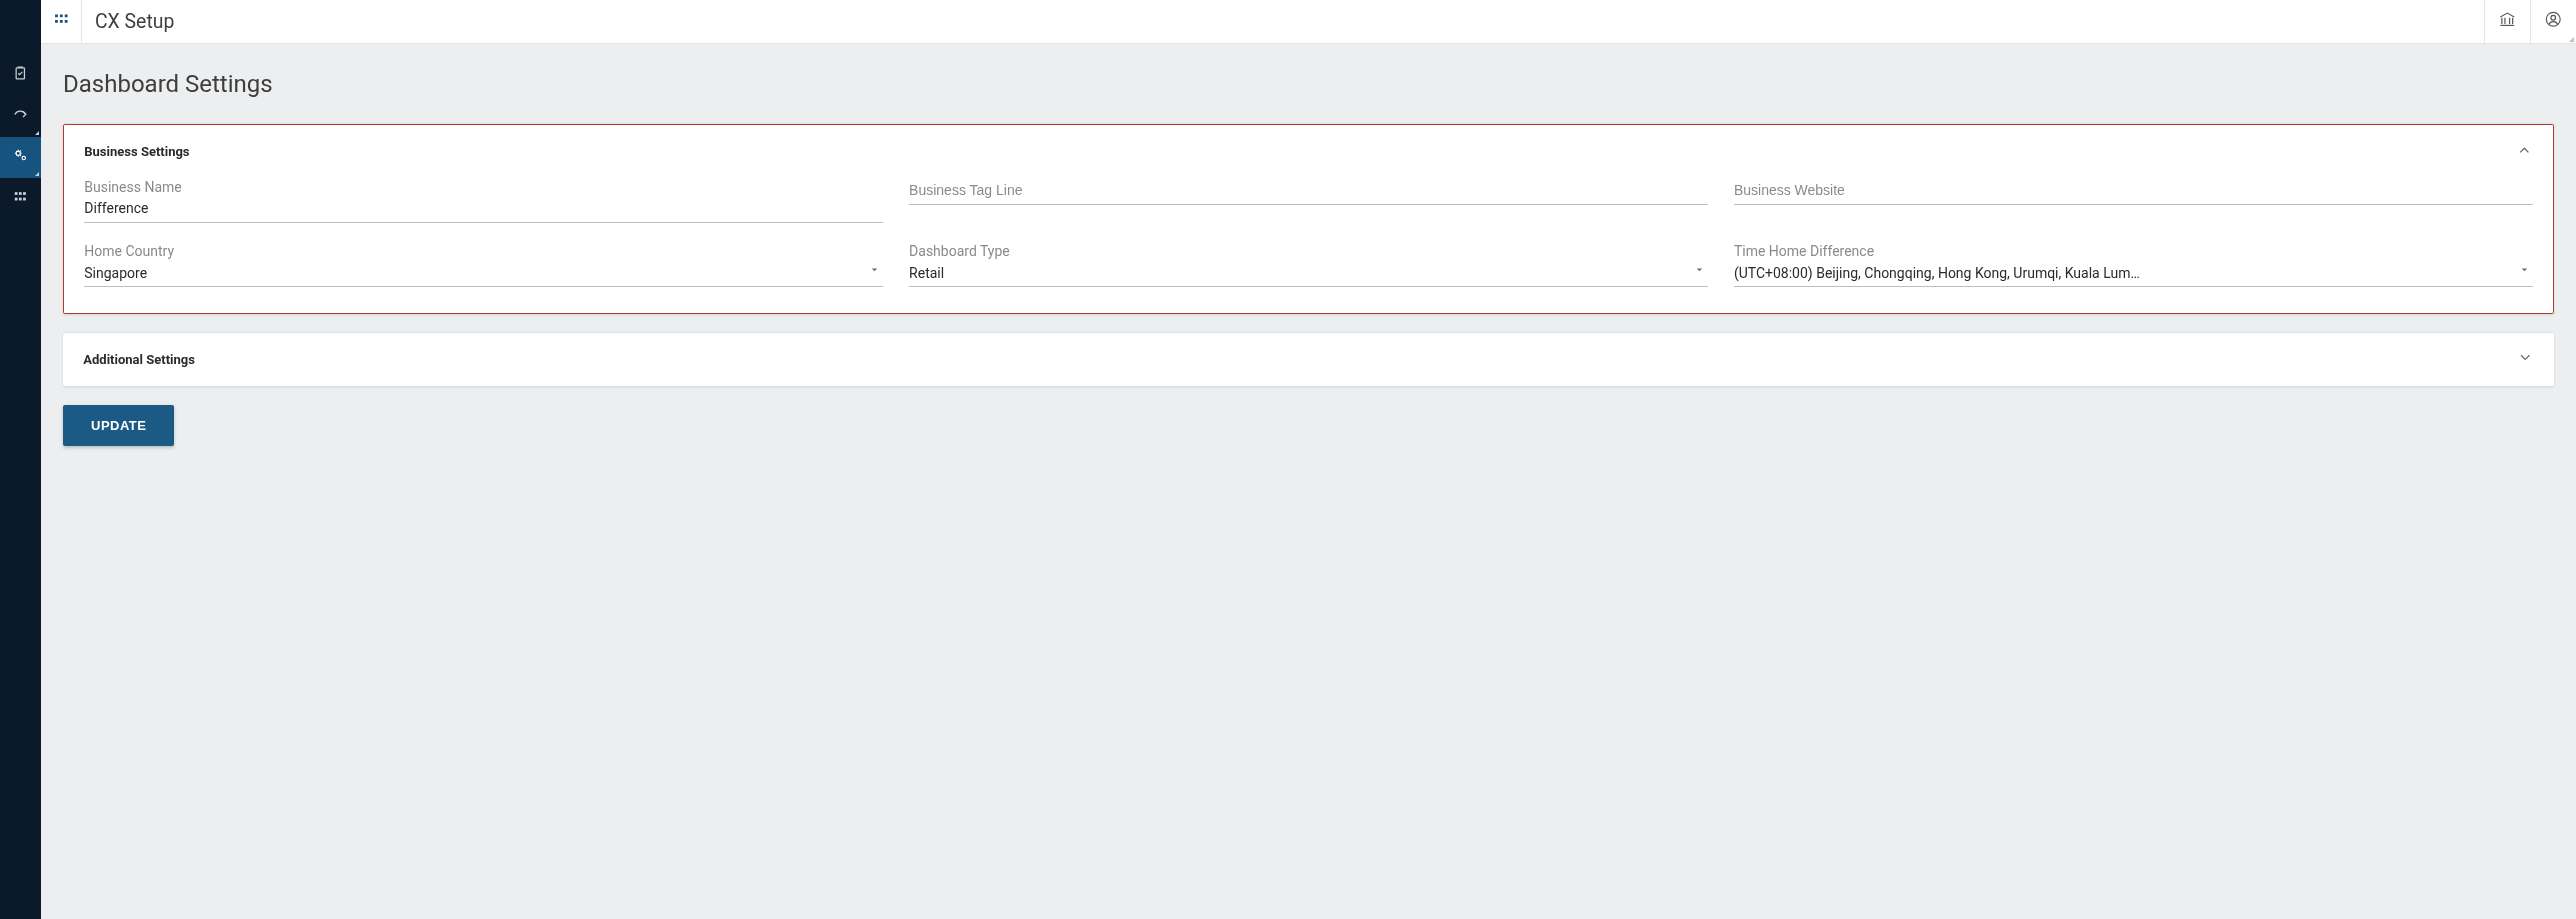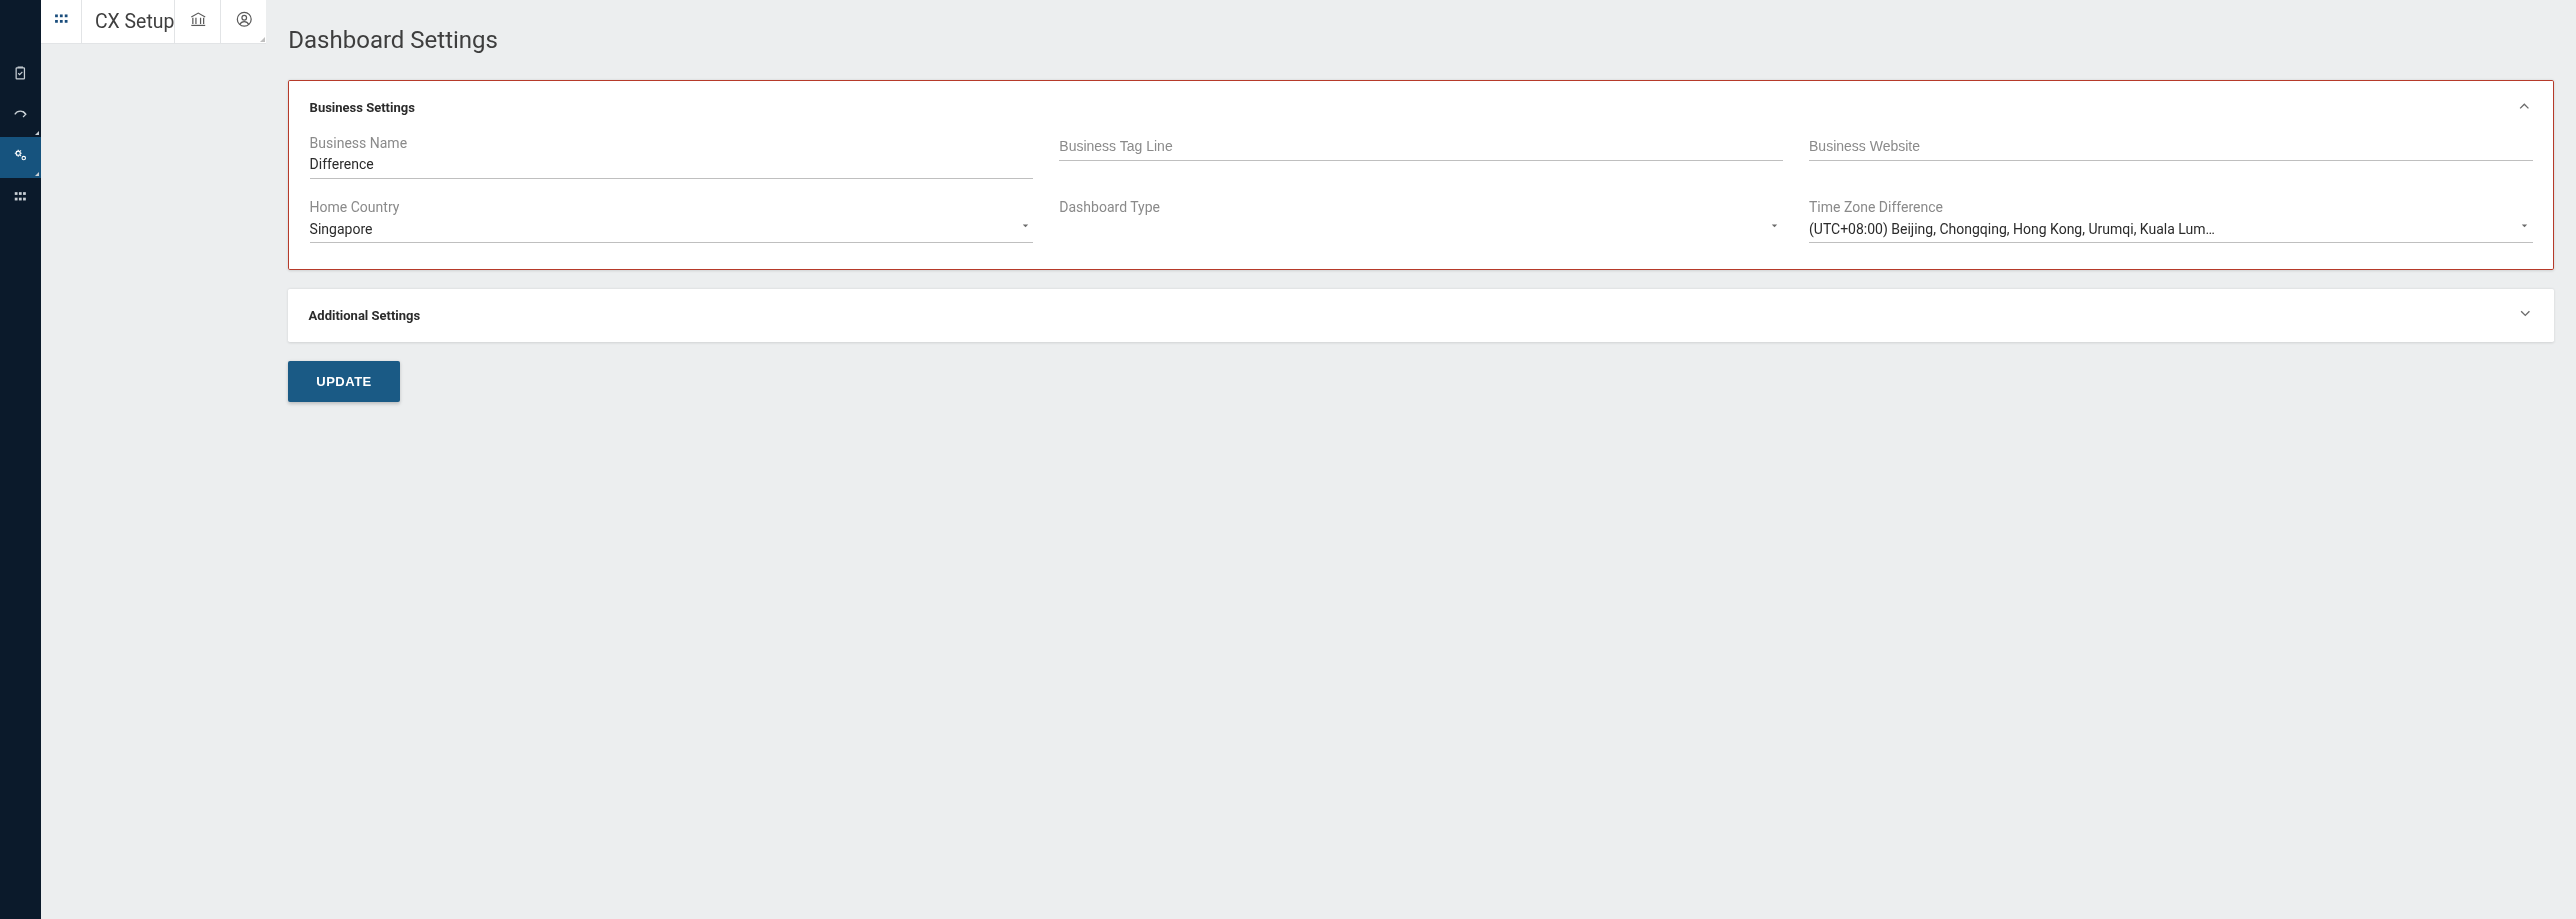--- a/index.html
+++ b/index.html
@@ -38,21 +38,21 @@
     width: 0; height: 0;
     border-left: 4.6px solid transparent;
     border-bottom: 4.6px solid #c9d0d6;
   }
   .sidebar-item svg { width: 16.6px; height: 16.6px; }
 
   
   .main {
     flex: 1;
     display: flex;
-    flex-direction: row;
+    flex-direction: column;
     background: #eceeef;
     min-width: 0;
   }
 
   
   .topbar {
     height: 44px;
     background: #fff;
     border-bottom: 0.9px solid #e2e4e6;
     display: flex;
@@ -341,29 +341,30 @@
             <div class="field-input">Singapore</div>
             <span class="select-arrow">
               <svg viewBox="0 0 24 24" fill="currentColor">
                   <path d="M7 10l5 5 5-5z"></path>
                 </svg>
             </span>
           </div>
 
           <div class="form-field">
             <span class="floating-label">Dashboard Type</span>
+            <div class="field-input">Retail</div>
             <span class="select-arrow">
               <svg viewBox="0 0 24 24" fill="currentColor">
                   <path d="M7 10l5 5 5-5z"></path>
                 </svg>
             </span>
           </div>
 
           <div class="form-field">
-            <span class="floating-label">Time Zone Difference</span>
+            <span class="floating-label">Time Home Difference</span>
             <div class="field-input">(UTC+08:00) Beijing, Chongqing, Hong Kong, Urumqi, Kuala Lum…</div>
             <span class="select-arrow">
               <svg viewBox="0 0 24 24" fill="currentColor">
                   <path d="M7 10l5 5 5-5z"></path>
                 </svg>
             </span>
           </div>
         </div>
 
       </div>

